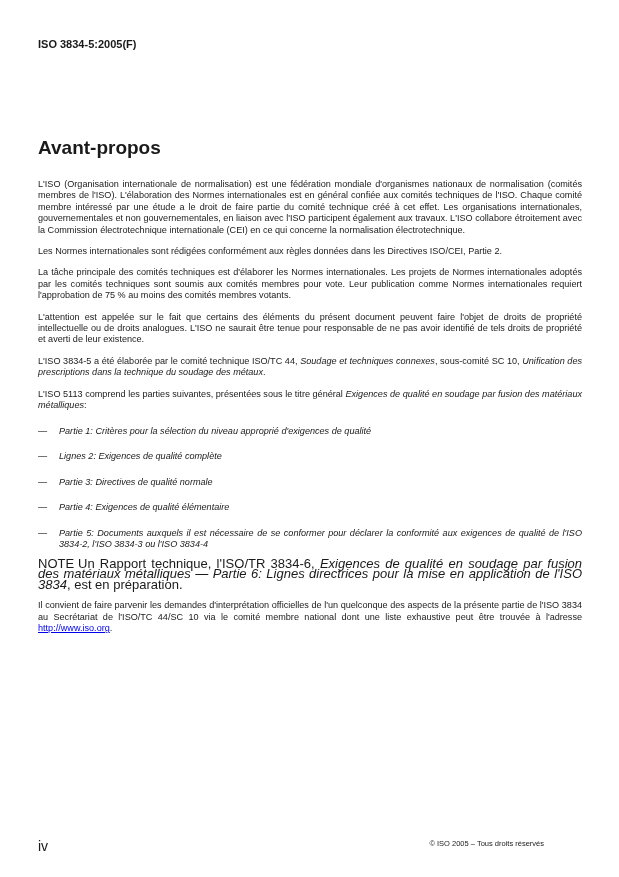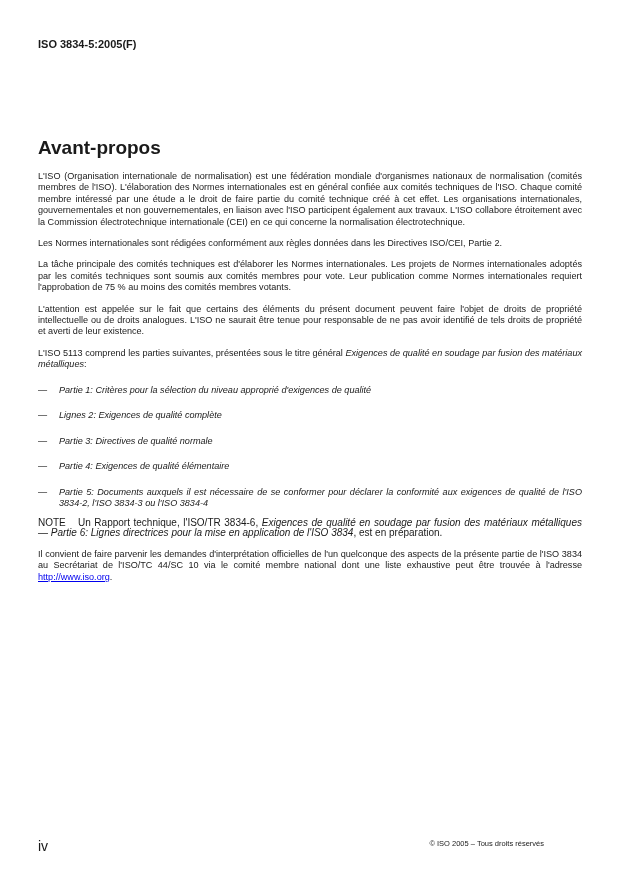--- a/index.html
+++ b/index.html
@@ -2,44 +2,45 @@
 <html><head>
 <meta charset="utf-8">
 <style>
   html, body { margin: 0; padding: 0; background: #ffffff; }
   body { width: 619px; height: 877px; position: relative; overflow: hidden;
          font-family: "Liberation Sans", sans-serif; color: #1a1a1a; }
   .page { position: absolute; left: 0; top: 0; width: 619px; height: 877px; background: #fff; }
   .header { position: absolute; left: 38px; top: 38px; font-size: 11px; font-weight: bold; letter-spacing: 0; }
   .title { position: absolute; left: 38px; top: 137px; font-size: 19px; font-weight: bold; }
   .body { position: absolute; left: 38px; top: 171px; width: 544px; font-size: 9.1px; line-height: 11.4px; }
-  .body p { margin: 0 0 10px 0; text-align: justify; }
+  .body p { margin: 8px 0 10px 0; text-align: justify; }
   em, .it { font-style: italic; }
   ul.parts { list-style: none; margin: 0; padding: 0; }
   ul.parts li { position: relative; padding-left: 21px; margin: 0 0 14.2px 0; font-style: italic; text-align: justify; }
   ul.parts li .dash { position: absolute; left: 0; top: 0; font-style: normal; }
-  .note { font-size: 10px; line-height: 10.6px; margin: 0 0 12px 0; text-align: justify; }
+  .note { font-size: 13px; line-height: 10.6px; margin: 0 0 12px 0; text-align: justify; }
   .note .note-label { display: inline-block; width: 40px; }
   a.link { color: #0000ee; text-decoration: underline; }
   .footer-page { position: absolute; left: 38px; top: 838px; font-size: 14px; }
   .footer-copy { position: absolute; right: 75px; top: 839px; font-size: 7.5px; }
 </style>
 </head>
 <body>
 
 <div class="page">
   <div class="header">ISO 3834-5:2005(F)</div>
 
   <div class="title">Avant-propos</div>
 
   <div class="body">
     <p>L'ISO (Organisation internationale de normalisation) est une fédération mondiale d'organismes nationaux de normalisation (comités membres de l'ISO). L'élaboration des Normes internationales est en général confiée aux comités techniques de l'ISO. Chaque comité membre intéressé par une étude a le droit de faire partie du comité technique créé à cet effet. Les organisations internationales, gouvernementales et non gouvernementales, en liaison avec l'ISO participent également aux travaux. L'ISO collabore étroitement avec la Commission électrotechnique internationale (CEI) en ce qui concerne la normalisation électrotechnique.</p>
     <p>Les Normes internationales sont rédigées conformément aux règles données dans les Directives ISO/CEI, Partie 2.</p>
     <p>La tâche principale des comités techniques est d'élaborer les Normes internationales. Les projets de Normes internationales adoptés par les comités techniques sont soumis aux comités membres pour vote. Leur publication comme Normes internationales requiert l'approbation de 75 % au moins des comités membres votants.</p>
     <p>L'attention est appelée sur le fait que certains des éléments du présent document peuvent faire l'objet de droits de propriété intellectuelle ou de droits analogues. L'ISO ne saurait être tenue pour responsable de ne pas avoir identifié de tels droits de propriété et averti de leur existence.</p>
+    <p><span>L'ISO 3834-5 a été élaborée par le comité technique ISO/TC 44, </span><em>Soudage et techniques connexes</em><span>, sous-comité SC 10, </span><em>Unification des prescriptions dans la technique du soudage des métaux</em><span>.</span></p>
     <p style="margin-bottom:14px;"><span>L'ISO 5113 comprend les parties suivantes, présentées sous le titre général </span><em>Exigences de qualité en soudage par fusion des matériaux métalliques</em><span>:</span></p>
 
     <ul class="parts">
       <li><span class="dash">—</span><span>Partie 1: Critères pour la sélection du niveau approprié d'exigences de qualité</span></li>
       <li><span class="dash">—</span><span>Lignes 2: Exigences de qualité complète</span></li>
       <li><span class="dash">—</span><span>Partie 3: Directives de qualité normale</span></li>
       <li><span class="dash">—</span><span>Partie 4: Exigences de qualité élémentaire</span></li>
       <li style="margin-bottom:8px;"><span class="dash">—</span><span>Partie 5: Documents auxquels il est nécessaire de se conformer pour déclarer la conformité aux exigences de qualité de l'ISO 3834-2, l'ISO 3834-3 ou l'ISO 3834-4</span></li>
     </ul>
 

